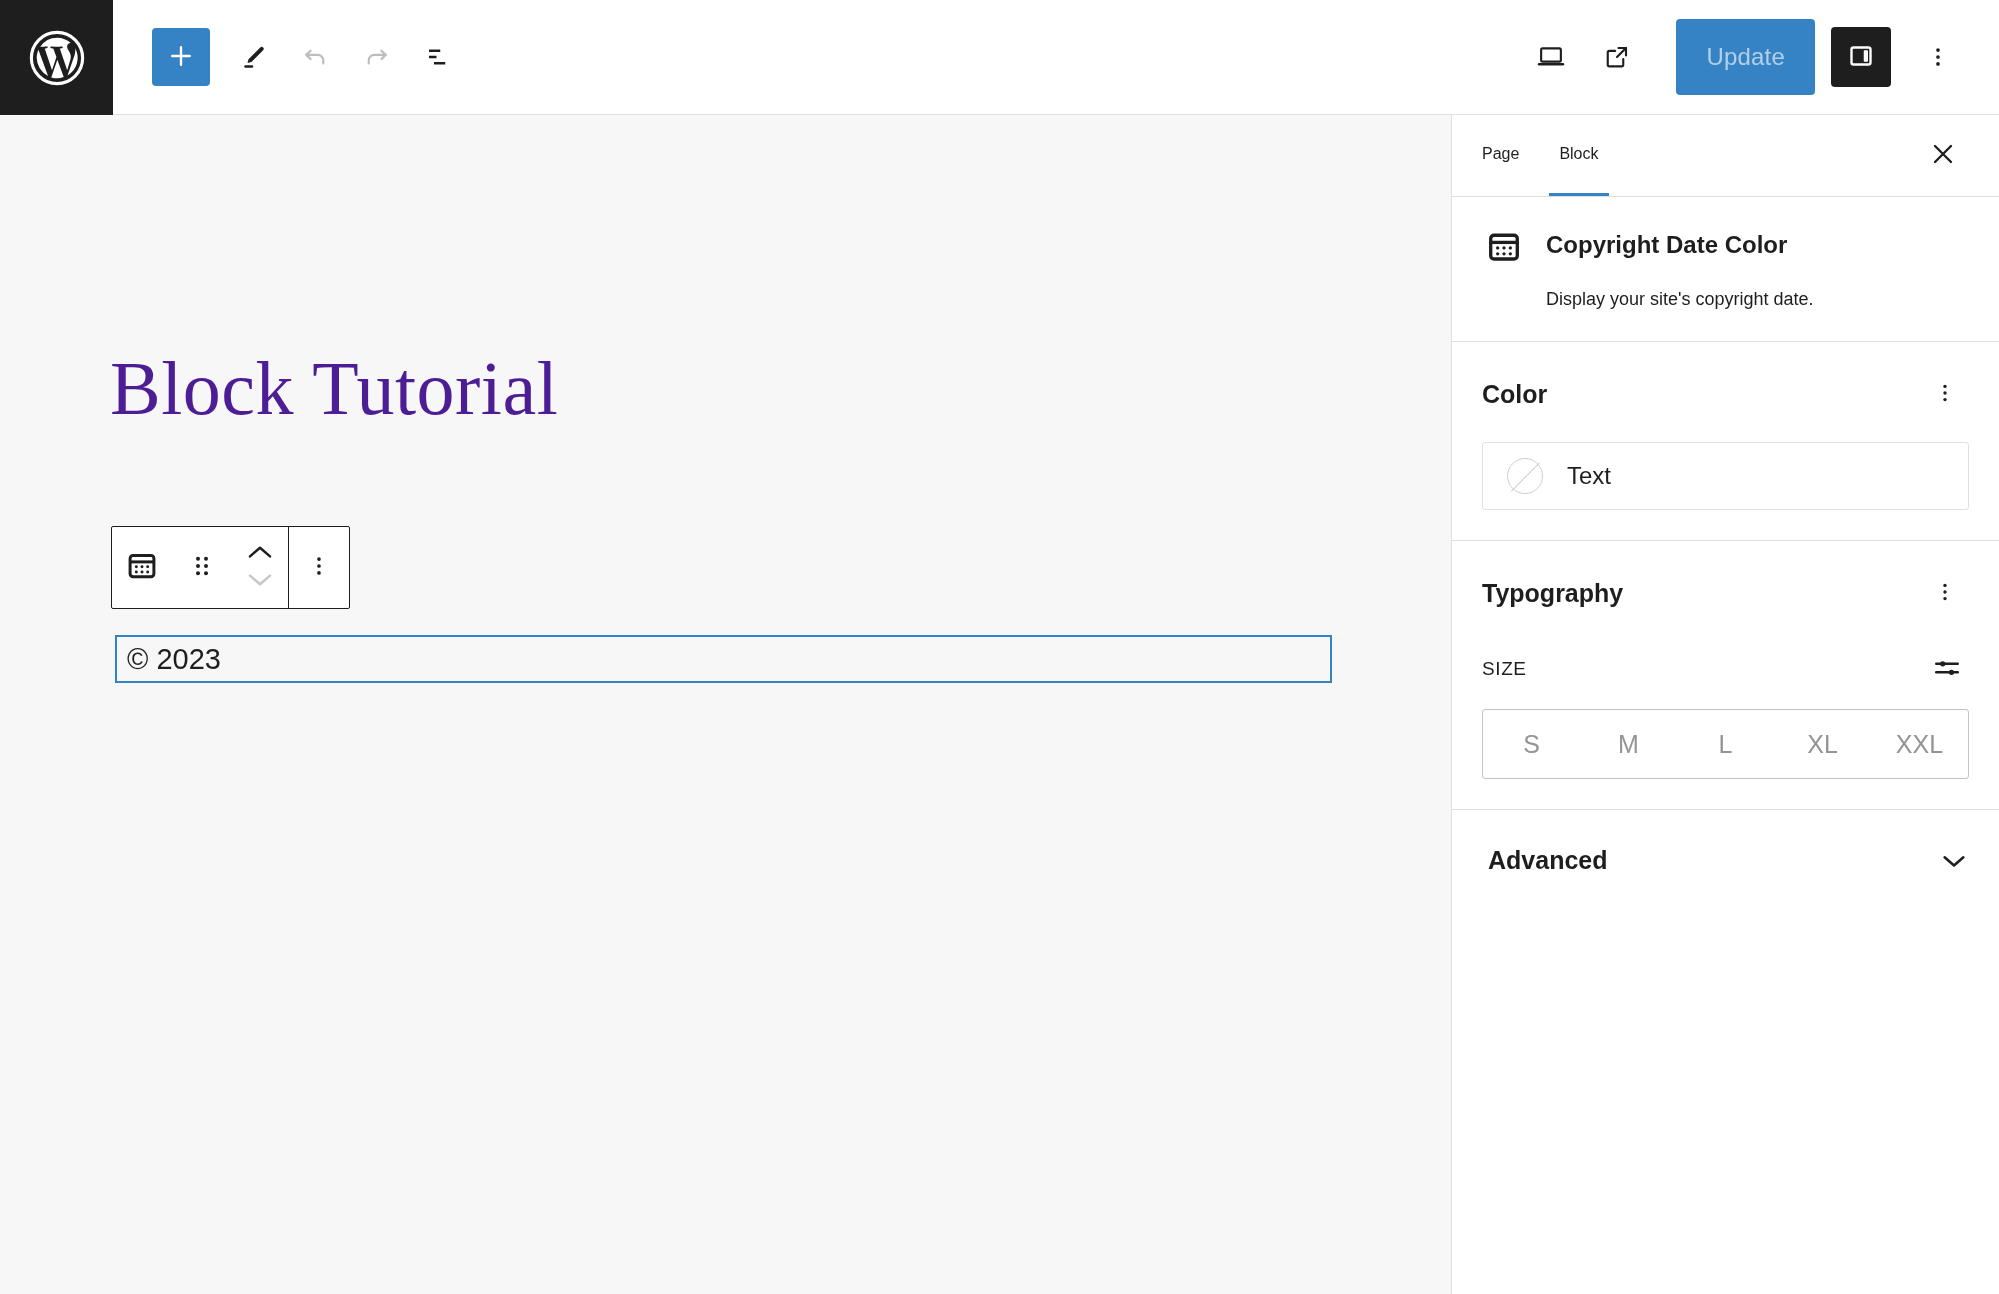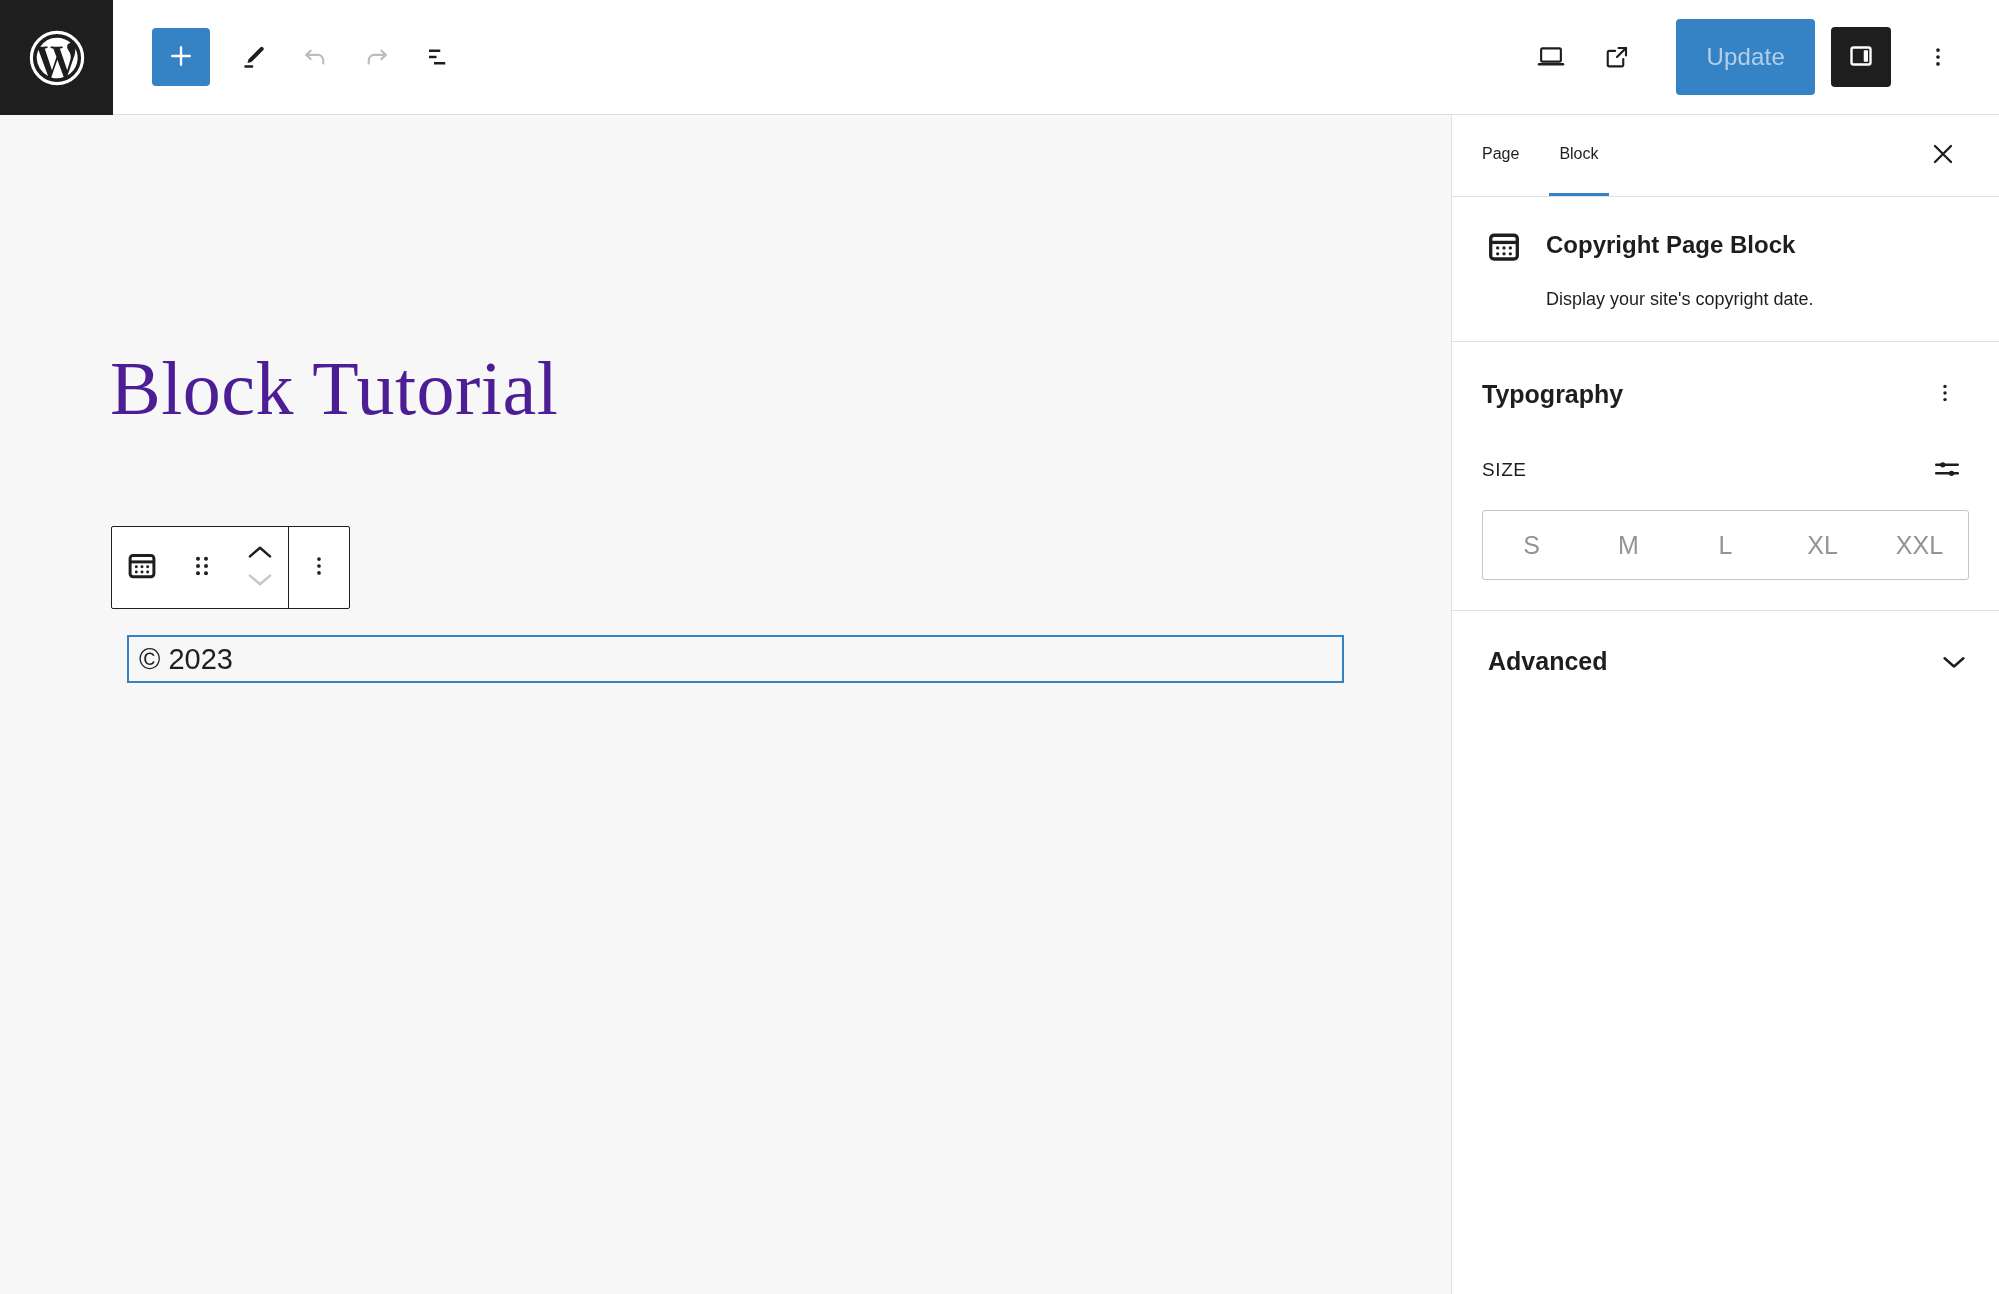--- a/index.html
+++ b/index.html
@@ -89,21 +89,21 @@
     background: transparent; border: none; cursor: pointer; color: #1e1e1e;
   }
   .bt-mover { width: 56px; display: flex; flex-direction: column;
     align-items: center; justify-content: center; gap: 6px; cursor: pointer; }
   .bt-mover .up { color: #1e1e1e; }
   .bt-mover .down { color: #c7c7c7; }
   .bt-sep { width: 1px; background: #1e1e1e; }
 
   
   .selected-block {
-    position: absolute; left: 127px; top: 520px;
+    position: absolute; left: 115px; top: 520px;
     width: 1217px; height: 48px;
     border: 2px solid #3582c4; background: #f7f7f7;
     display: flex; align-items: center;
     padding: 0 10px;
   }
   .selected-block .copyright-text {
     font-family: "Liberation Sans", sans-serif;
     font-size: 29px; color: #1e1e1e; line-height: 1;
   }
 
@@ -397,25 +397,43 @@
               <rect x="3.6" y="4.6" width="16.8" height="15" rx="2.1" stroke="currentColor" stroke-width="2.1"></rect>
               <path d="M3.8 9.1h16.4" stroke="currentColor" stroke-width="2.1"></path>
               <circle cx="8" cy="12.6" r="1.05" fill="currentColor"></circle>
               <circle cx="12" cy="12.6" r="1.05" fill="currentColor"></circle>
               <circle cx="16" cy="12.6" r="1.05" fill="currentColor"></circle>
               <circle cx="8" cy="16.3" r="1.05" fill="currentColor"></circle>
               <circle cx="12" cy="16.3" r="1.05" fill="currentColor"></circle>
               <circle cx="16" cy="16.3" r="1.05" fill="currentColor"></circle>
             </svg>
           </div>
-          <div class="block-card-title">Copyright Page Block</div>
+          <div class="block-card-title">Copyright Date Color</div>
         </div>
         <div class="block-card-desc">Display your site's copyright date.</div>
       </div>
 
+      <div class="sb-section">
+        <div class="panel-head">
+          <div class="panel-title">Color</div>
+          <button class="kebab">
+            <span>
+              <svg width="24" height="24" viewBox="0 0 24 24" fill="currentColor">
+                <circle cx="12" cy="5.4" r="1.7"></circle>
+                  <circle cx="12" cy="12" r="1.7"></circle>
+                  <circle cx="12" cy="18.6" r="1.7"></circle>
+              </svg>
+            </span>
+          </button>
+        </div>
+        <div class="color-row-box">
+          <span class="swatch-none"></span>
+          <span class="color-row-label">Text</span>
+        </div>
+      </div>
 
       <div class="sb-section">
         <div class="panel-head">
           <div class="panel-title">Typography</div>
           <button class="kebab">
             <span>
               <svg width="24" height="24" viewBox="0 0 24 24" fill="currentColor">
                 <circle cx="12" cy="5.4" r="1.7"></circle>
                   <circle cx="12" cy="12" r="1.7"></circle>
                   <circle cx="12" cy="18.6" r="1.7"></circle>

